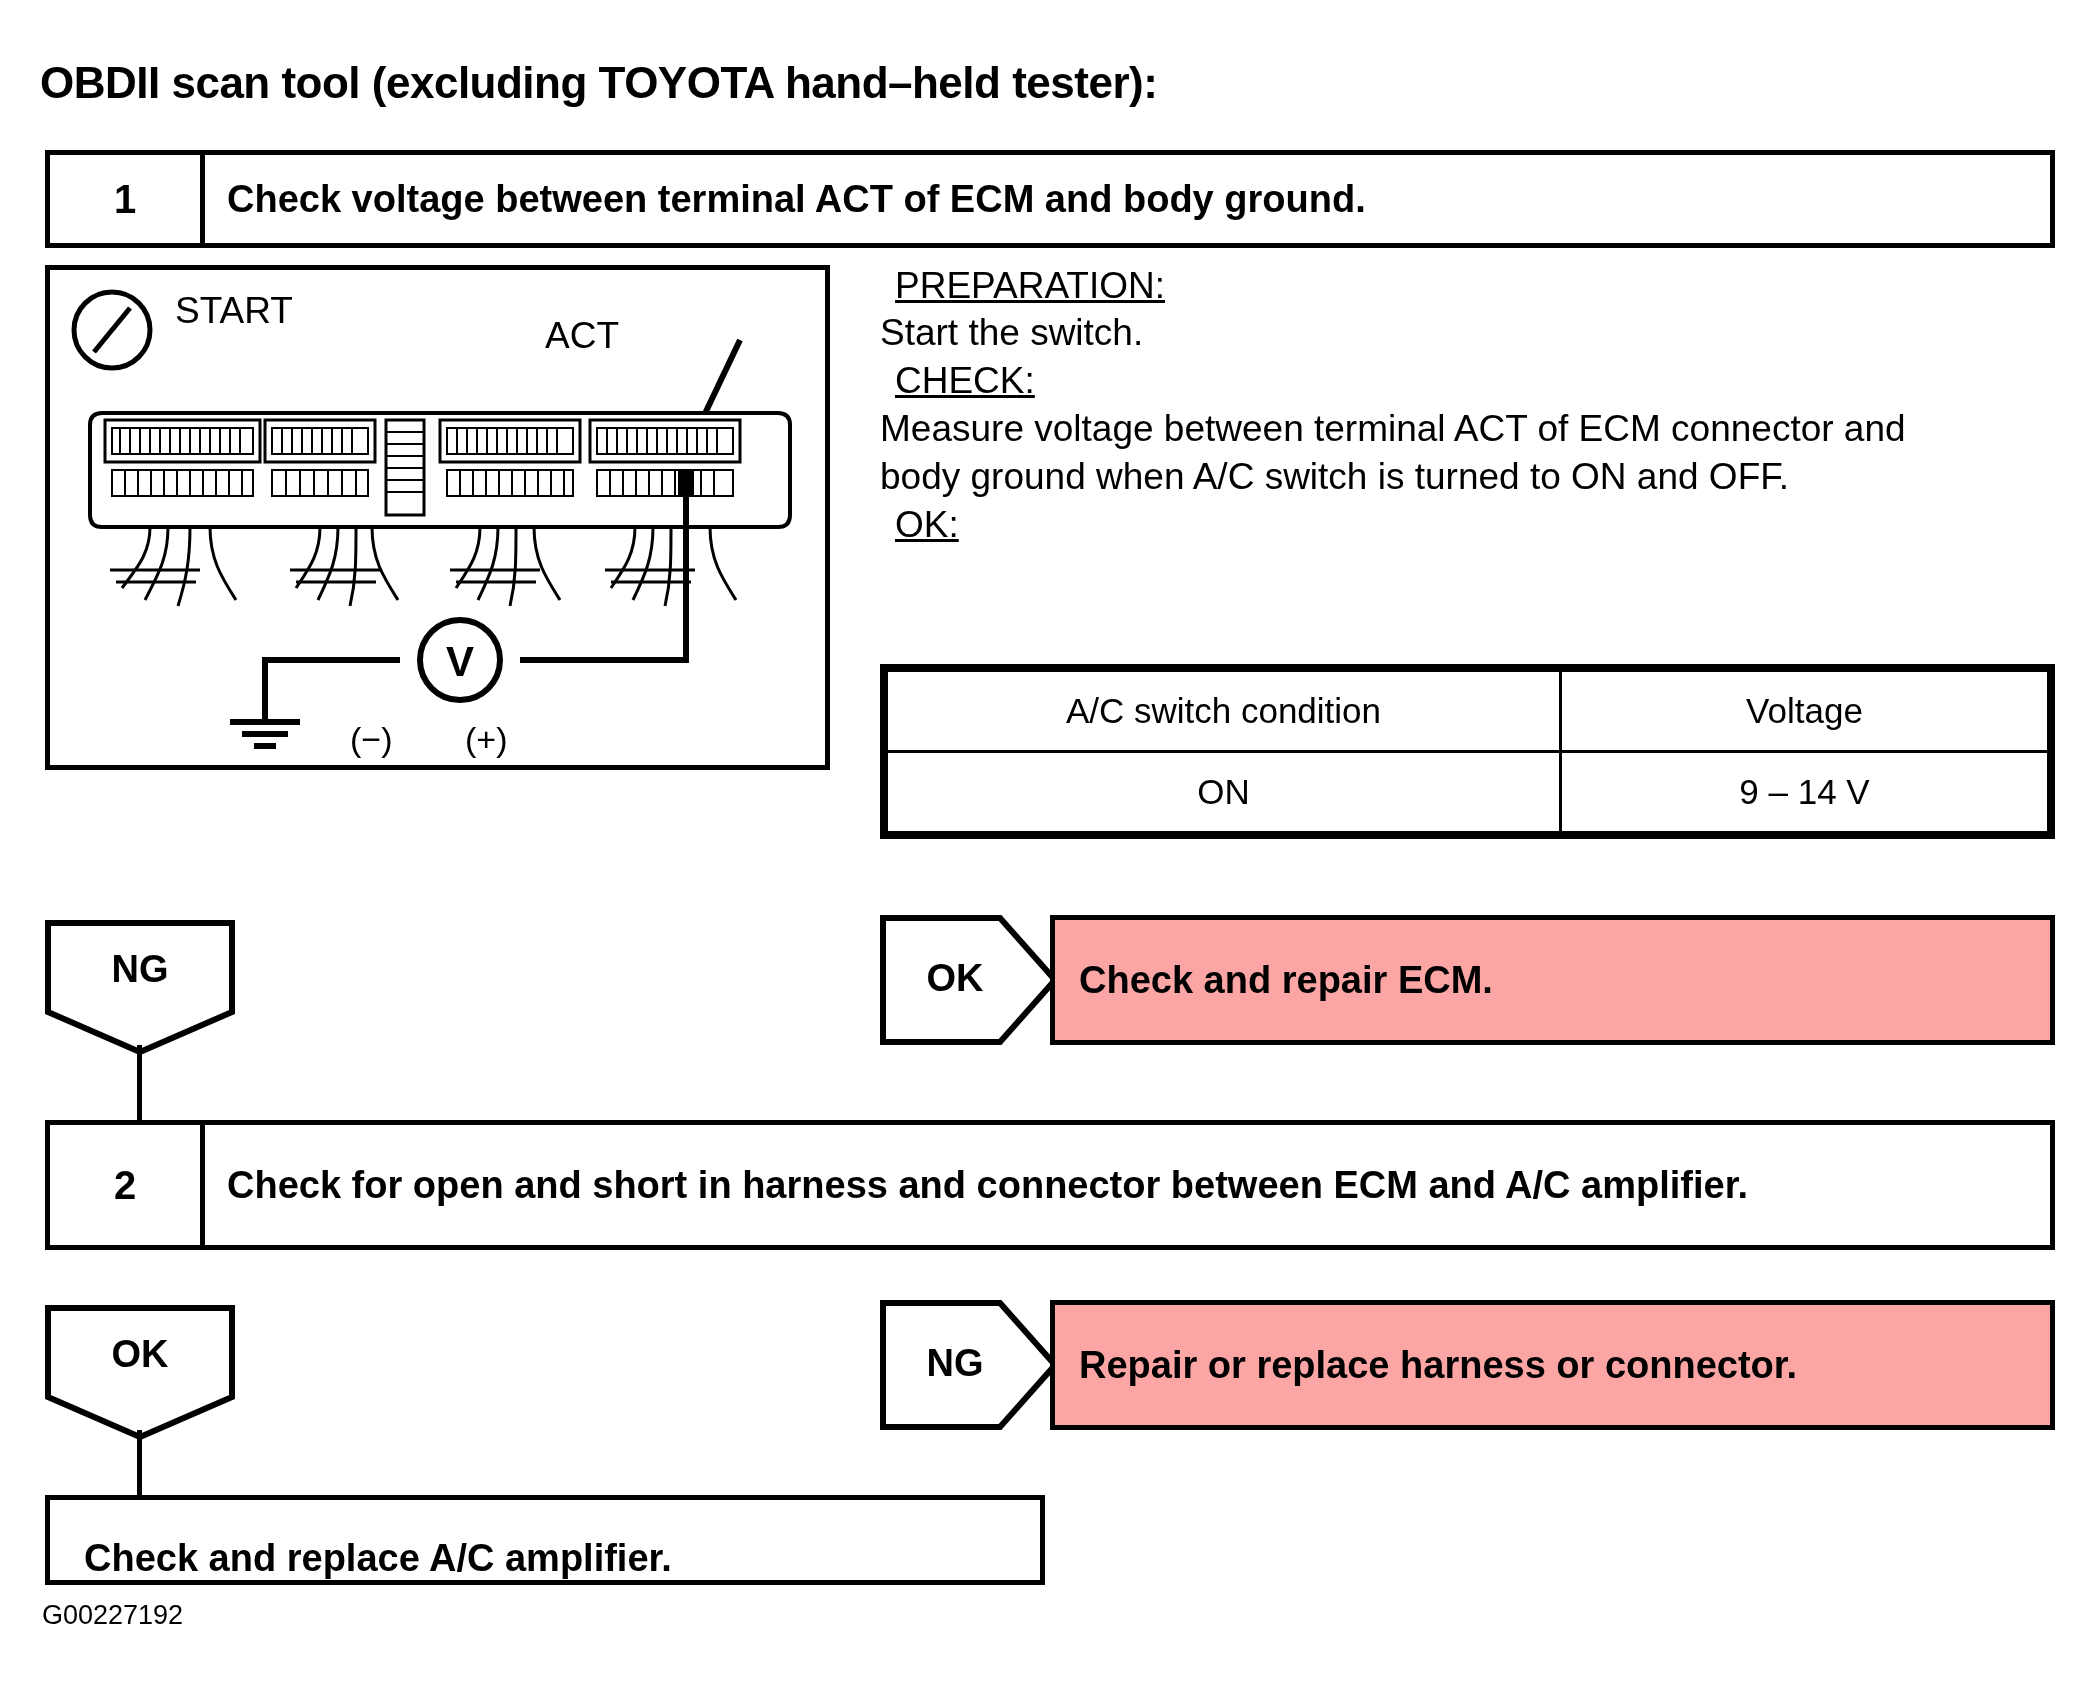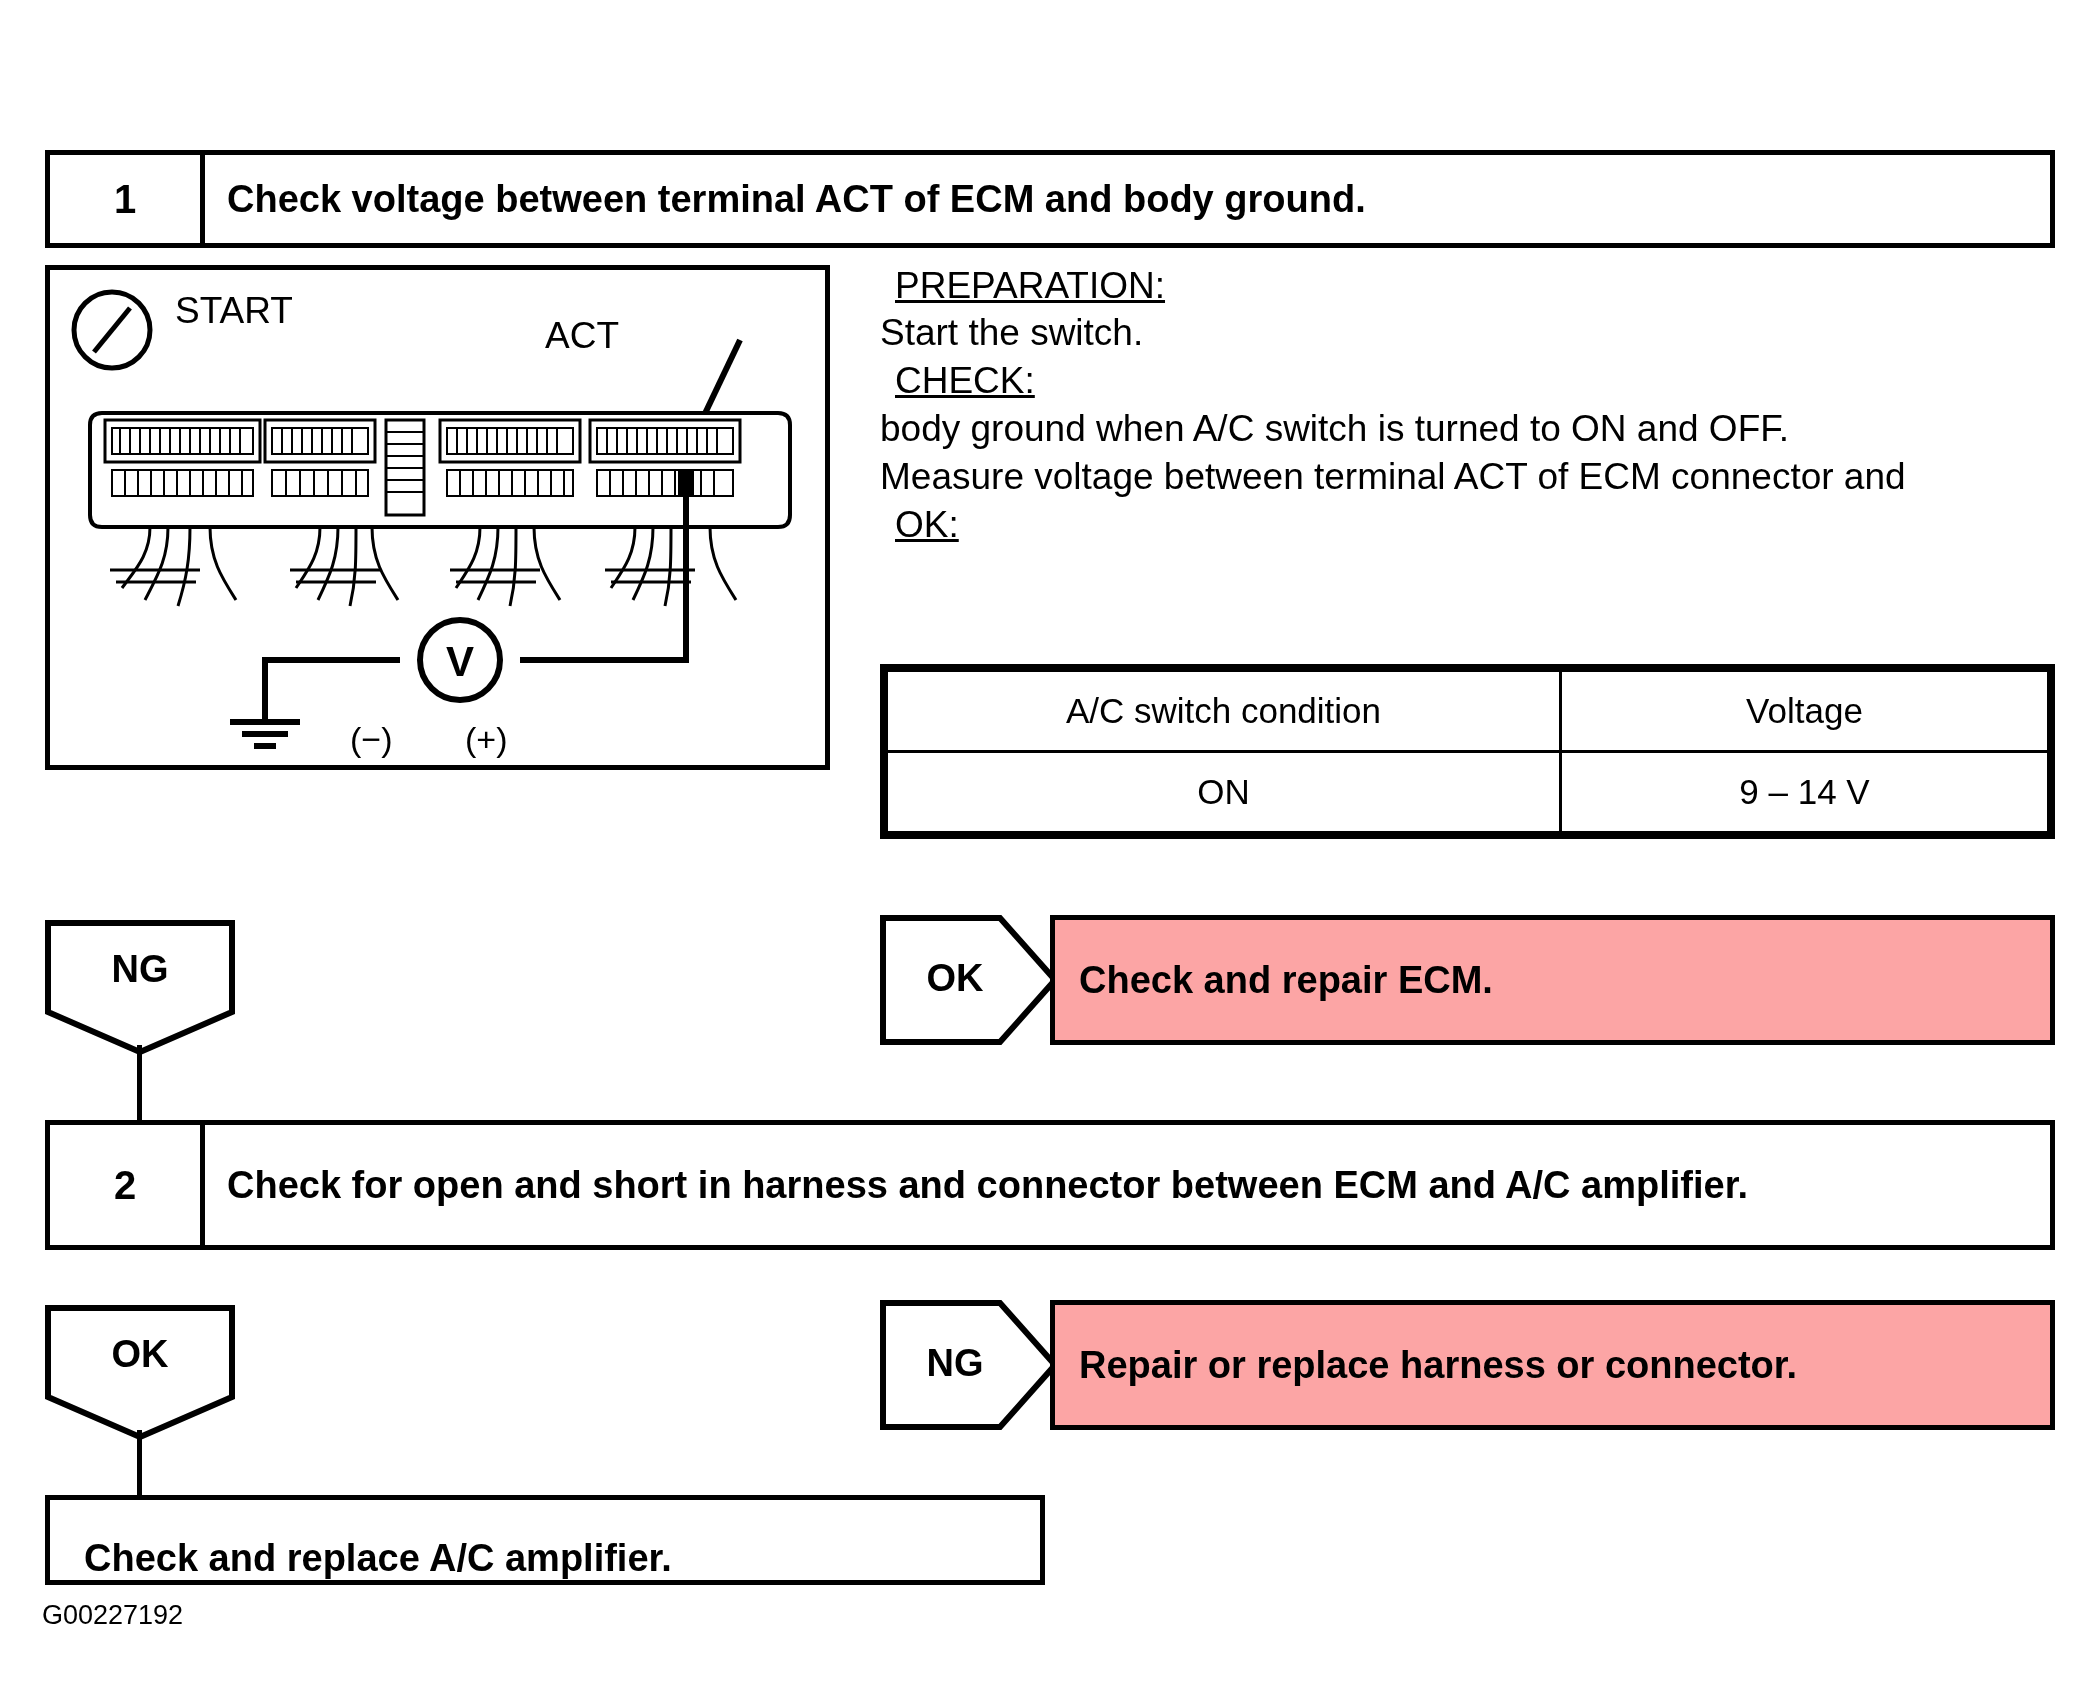--- a/index.html
+++ b/index.html
@@ -200,20 +200,21 @@
     font-size: 27px;
   }
 
   svg { display: block; }
 </style>
 </head>
 <body>
 
 <div class="page">
 
+  <div class="title">OBDII scan tool (excluding TOYOTA hand–held tester):</div>
 
   <div class="step-box" style="left:45px; top:150px; width:2010px; height:98px;">
     <div class="step-num">1</div>
     <div class="step-text">Check voltage between terminal ACT of ECM and body ground.</div>
   </div>
 
   <div class="illus">
     <svg width="775" height="495" viewBox="0 0 775 495">
 
       <g>
@@ -391,22 +392,22 @@
     <div style="position:absolute; left:125px; top:20px; font-size:37px;">START</div>
     <div style="position:absolute; left:495px; top:45px; font-size:37px;">ACT</div>
     <div style="position:absolute; left:300px; top:450px; font-size:34px;">(−)</div>
     <div style="position:absolute; left:415px; top:450px; font-size:34px;">(+)</div>
   </div>
 
   <div class="rcol">
     <div class="rlabel">PREPARATION:</div>
     <div class="rtext">Start the switch.</div>
     <div class="rlabel">CHECK:</div>
+    <div class="rtext">Measure voltage between terminal ACT of ECM connector and</div>
     <div class="rtext">body ground when A/C switch is turned to ON and OFF.</div>
-    <div class="rtext">Measure voltage between terminal ACT of ECM connector and</div>
     <div class="rlabel">OK:</div>
   </div>
 
   <div class="ok-table">
     <table>
       <tbody>
           <tr>
         <td>A/C switch condition</td>
         <td>Voltage</td>
       </tr>

